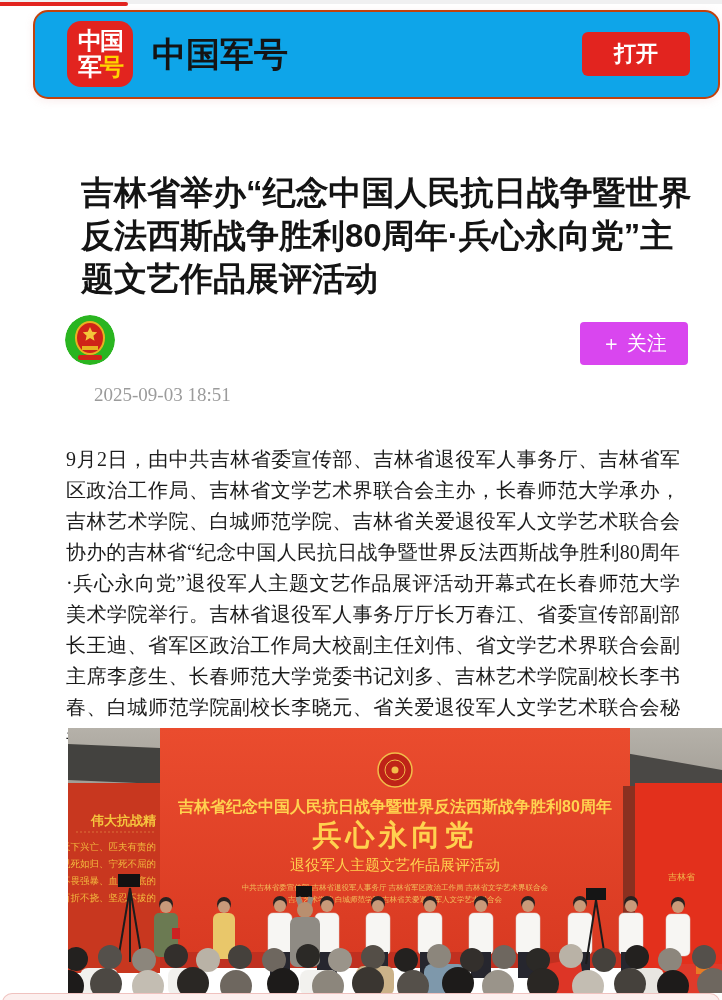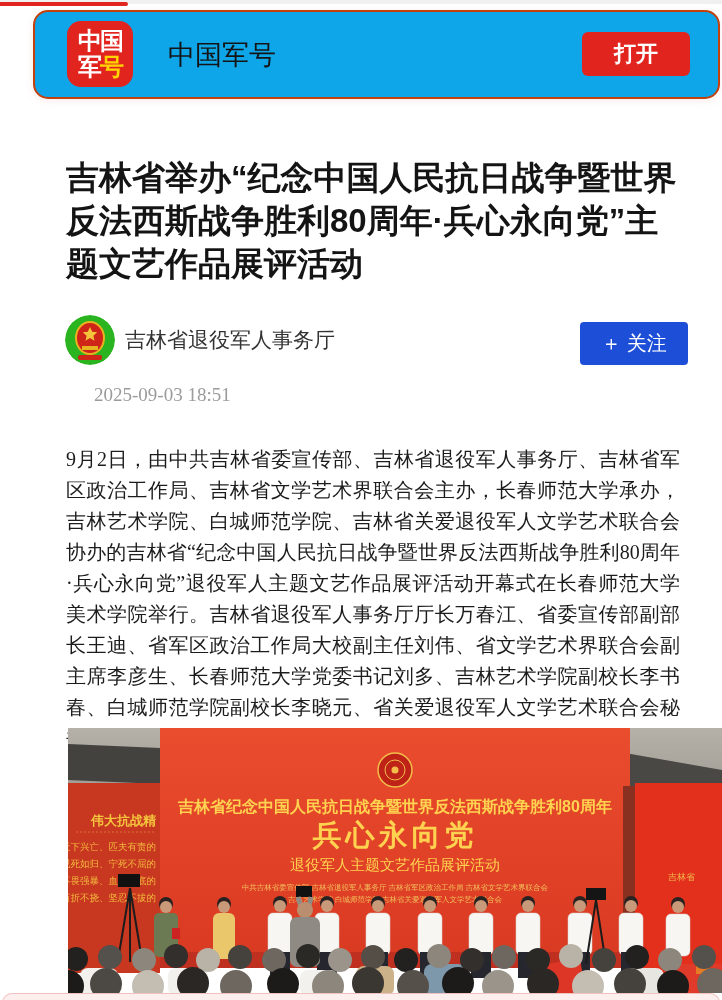--- a/index.html
+++ b/index.html
@@ -9,31 +9,31 @@
   .top-strip{position:absolute;left:0;top:0;width:722px;height:4px;background:#f0f0f1;}
   .progress{position:absolute;left:0;top:2px;width:128px;height:4px;background:#e2241f;border-radius:0 2px 2px 0;}
   
   .header-card{position:absolute;left:33px;top:10px;width:683px;height:85px;background:#0ea5e9;
                border:2px solid #c2410c;border-radius:15px;box-shadow:0 2px 8px rgba(222,150,150,.18);}
   .app-icon{position:absolute;left:32px;top:9px;width:66px;height:66px;background:#e2241f;border-radius:14px;
             color:#fff;font-weight:bold;display:flex;flex-direction:column;align-items:center;justify-content:center;
             font-size:24px;line-height:26px;letter-spacing:-2px;}
   .app-icon .r2 .yellow{color:#ffd400;}
   .app-name{position:absolute;left:117px;top:0;height:85px;display:flex;align-items:center;
-            font-size:27px;font-weight:normal;color:#141414;margin-left:16px;}
+            font-size:34px;font-weight:bold;color:#141414;}
   .open-btn{position:absolute;right:28px;top:20px;width:108px;height:44px;background:#e2241f;border:none;
             border-radius:6px;color:#fff;font-size:22px;font-weight:bold;display:flex;align-items:center;justify-content:center;
             font-family:"Liberation Sans",sans-serif;cursor:pointer;}
   
   .title{position:absolute;left:66px;top:156px;width:616px;font-size:33px;font-weight:bold;
          line-height:43px;color:#141414;font-family:"Liberation Sans",sans-serif;}
   .avatar{position:absolute;left:65px;top:315px;width:50px;height:50px;border-radius:50%;overflow:hidden;cursor:pointer;}
   .author-name{position:absolute;left:125px;top:315px;height:50px;display:flex;align-items:center;
                font-family:"Liberation Serif",serif;font-size:21px;color:#333;cursor:pointer;}
-  .follow-btn{position:absolute;left:580px;top:322px;width:108px;height:43px;background:#1d4ed8;border:none;
+  .follow-btn{position:absolute;left:580px;top:322px;width:108px;height:43px;background:#d946ef;border:none;
               border-radius:4px;color:#fff;font-size:20px;display:flex;align-items:center;justify-content:center;
               font-family:"Liberation Sans",sans-serif;cursor:pointer;}
   .timestamp{position:absolute;left:66px;top:384px;font-family:"Liberation Serif",serif;font-size:19px;color:#9b9b9b;margin-left:28px;}
   .body-text{position:absolute;left:66px;top:444px;width:614px;font-family:"Liberation Serif",serif;
              font-size:20px;line-height:31px;color:#1c1c1c;text-align:justify;}
   
   .photo{position:absolute;left:68px;top:728px;width:654px;height:265px;cursor:pointer;}
   .photo svg{display:block;}
   
   .bottom-bar{position:absolute;left:2px;top:993px;width:718px;height:10px;background:#fcefee;
@@ -50,32 +50,31 @@
 
   <div class="header-card">
     <div class="app-icon">
       <div class="r1">中国</div>
       <div class="r2"><span>军</span><span class="yellow">号</span></div>
     </div>
     <div class="app-name">中国军号</div>
     <button class="open-btn">打开</button>
   </div>
 
-  <h1 class="title" style="margin:0;">吉林省举办“纪念中国人民抗日战争暨世界反法西斯战争胜利80周年·兵心永向党”主题文艺作品展评活动</h1>
+  <h1 class="title" style="margin:15px;">吉林省举办“纪念中国人民抗日战争暨世界反法西斯战争胜利80周年·兵心永向党”主题文艺作品展评活动</h1>
 
   <div class="avatar">
     <svg width="50" height="50" viewBox="0 0 50 50">
       <circle cx="25" cy="25" r="25" fill="#2ab520"></circle>
       <ellipse cx="25" cy="23" rx="14" ry="16" fill="#cf2418" stroke="#e8b320" stroke-width="2"></ellipse>
       <path d="M25 12 l2.2 4.8 5 .5 -3.8 3.4 1.1 5 -4.5 -2.7 -4.5 2.7 1.1 -5 -3.8 -3.4 5 -.5 z" fill="#f4c53a"></path>
       <rect x="17" y="31" width="16" height="4" fill="#e8b320"></rect>
       <rect x="13" y="40" width="24" height="5" rx="2" fill="#cf2418"></rect>
     </svg>
   </div>
-  <div class="author-name">吉林省退役军人事务厅</div>
   <button class="follow-btn">＋ 关注</button>
 
   <div class="timestamp">2025-09-03 18:51</div>
 
   <div class="body-text">9月2日，由中共吉林省委宣传部、吉林省退役军人事务厅、吉林省军区政治工作局、吉林省文学艺术界联合会主办，长春师范大学承办，吉林艺术学院、白城师范学院、吉林省关爱退役军人文学艺术联合会协办的吉林省“纪念中国人民抗日战争暨世界反法西斯战争胜利80周年·兵心永向党”退役军人主题文艺作品展评活动开幕式在长春师范大学美术学院举行。吉林省退役军人事务厅厅长万春江、省委宣传部副部长王迪、省军区政治工作局大校副主任刘伟、省文学艺术界联合会副主席李彦生、长春师范大学党委书记刘多、吉林艺术学院副校长李书春、白城师范学院副校长李晓元、省关爱退役军人文学艺术联合会秘书长李博等领导出席开幕式。</div>
 
   <div class="photo">
     <svg width="654" height="265" viewBox="0 0 654 265">
       <defs>
         <linearGradient id="gback" x1="0" y1="0" x2="0" y2="1">

